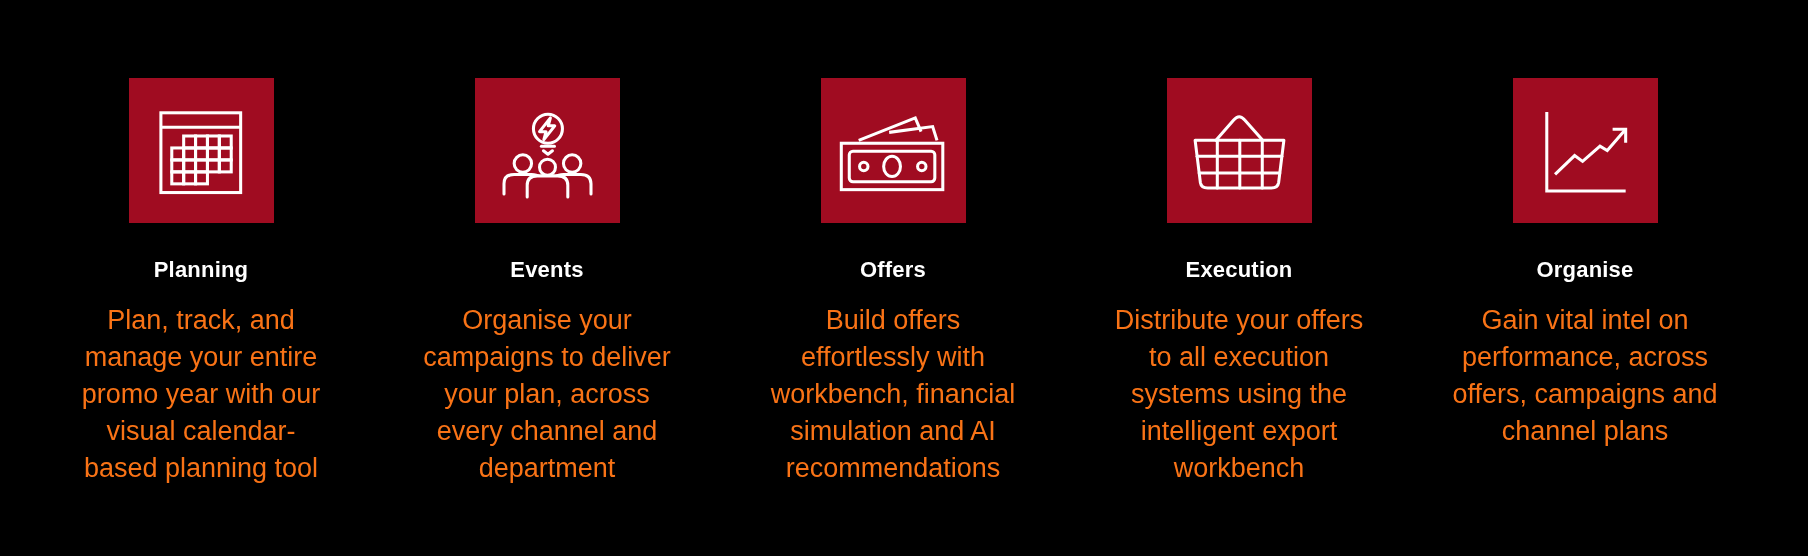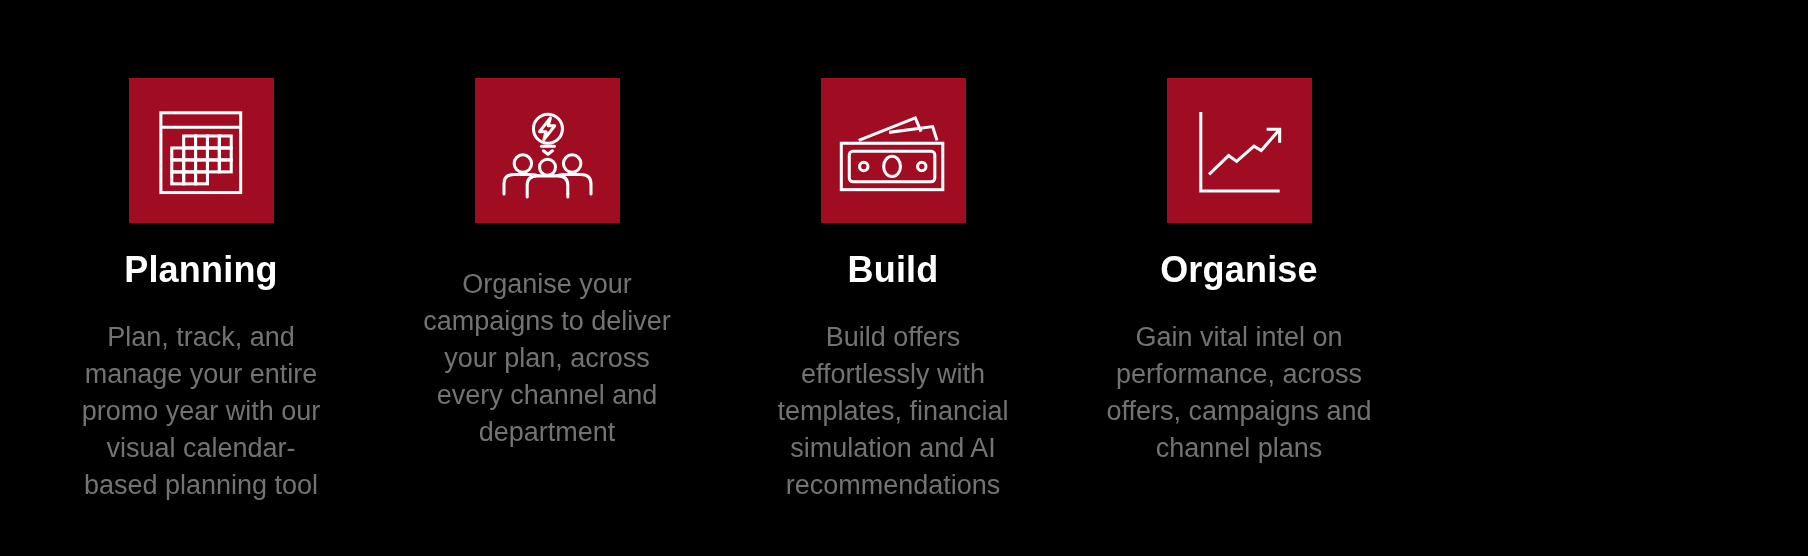--- a/index.html
+++ b/index.html
@@ -34,31 +34,31 @@
     justify-content: center;
     margin-bottom: 26px;
   }
   .tile svg {
     display: block;
     width: 145px;
     height: 145px;
   }
   .feature-title {
     margin: 0 0 12px 0;
-    font-size: 36px;
+    font-size: 22px;
     line-height: 41px;
     font-weight: 700;
     color: #FFFFFF;
     letter-spacing: 0.2px;
   }
   .feature-desc {
-    margin: 17px;
+    margin: 0;
     font-size: 27px;
     line-height: 37px;
-    color: #737373;
+    color: #f97316;
     white-space: pre-line;
     max-width: 340px;
   }
   .ic {
     fill: none;
     stroke: #FFFFFF;
     stroke-width: 2.1;
   }
   .ic-round {
     stroke-linecap: round;
@@ -121,20 +121,21 @@
           <circle cx="67" cy="59" r="6"></circle>
           <path d="M 20 80 V 73 Q 20 66.5 27 66.5 H 39 Q 46 66.5 46 73 V 80"></path>
           <path d="M 54 80 V 73 Q 54 66.5 61 66.5 H 73 Q 80 66.5 80 73 V 80"></path>
         </g>
         <g class="ic-fill-red" stroke-linecap="round" stroke-linejoin="round">
           <path d="M 36 82 V 74 Q 36 67.5 43 67.5 H 57 Q 64 67.5 64 74 V 82"></path>
           <circle cx="50" cy="61.5" r="5.5"></circle>
         </g>
       </svg>
     </div>
+    <h3 class="feature-title">Events</h3>
     <p class="feature-desc">Organise your
 campaigns to deliver
 your plan, across
 every channel and
 department</p>
   </div>
 
   <div class="feature-col">
     <div class="tile">
       <svg viewBox="0 0 100 100" aria-hidden="true">
@@ -144,28 +145,49 @@
         </g>
         <rect class="ic-fill-red" x="14" y="45" width="70" height="32"></rect>
         <g class="ic">
           <rect x="19.5" y="50.5" width="59" height="21" rx="2.5"></rect>
           <ellipse cx="49" cy="61" rx="5.8" ry="7"></ellipse>
           <circle cx="29.5" cy="61" r="2.9"></circle>
           <circle cx="69.5" cy="61" r="2.9"></circle>
         </g>
       </svg>
     </div>
-    <h3 class="feature-title">Build</h3>
+    <h3 class="feature-title">Offers</h3>
     <p class="feature-desc">Build offers
 effortlessly with
-templates, financial
+workbench, financial
 simulation and AI
 recommendations</p>
   </div>
 
+  <div class="feature-col">
+    <div class="tile">
+      <svg viewBox="0 0 100 100" aria-hidden="true">
+        <g class="ic ic-round">
+          <path d="M 33.8 43 L 46 29 Q 49.8 24.5 53.6 29 L 66 43"></path>
+          <path d="M 19.4 43 L 23 72 Q 23.6 75.8 28 75.8 L 72 75.8 Q 76.4 75.8 77 72 L 80.6 43 Z"></path>
+          <path d="M 34.7 43 V 75.8"></path>
+          <path d="M 50.2 43 V 75.8"></path>
+          <path d="M 65.7 43 V 75.8"></path>
+          <path d="M 20.8 54 H 79.2"></path>
+          <path d="M 22.2 65.5 H 77.8"></path>
+        </g>
+      </svg>
+    </div>
+    <h3 class="feature-title">Execution</h3>
+    <p class="feature-desc">Distribute your offers
+to all execution
+systems using the
+intelligent export
+workbench</p>
+  </div>
 
   <div class="feature-col">
     <div class="tile">
       <svg viewBox="0 0 100 100" aria-hidden="true">
         <g class="ic">
           <path d="M 23.3 23.5 V 78 H 77.7"></path>
           <path d="M 29 66.5 L 42.5 53.5 L 48 57.5 L 60 47 L 65 50 L 77.7 35.4"></path>
           <path d="M 68.7 35.4 H 77.7 V 44.6"></path>
         </g>
       </svg>

